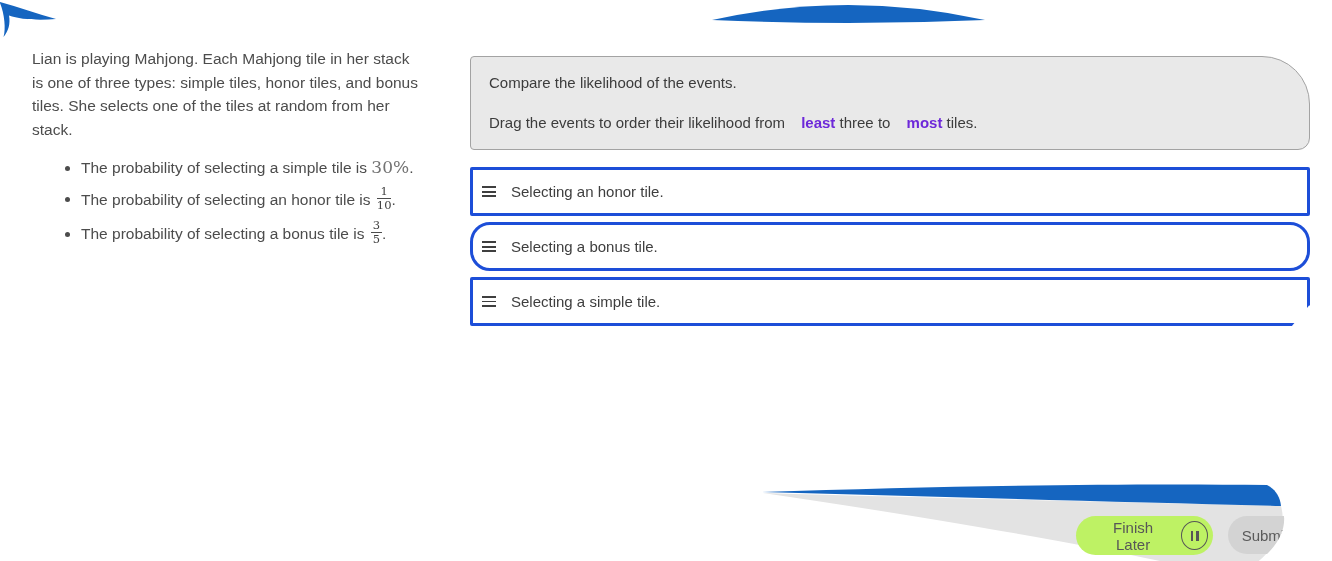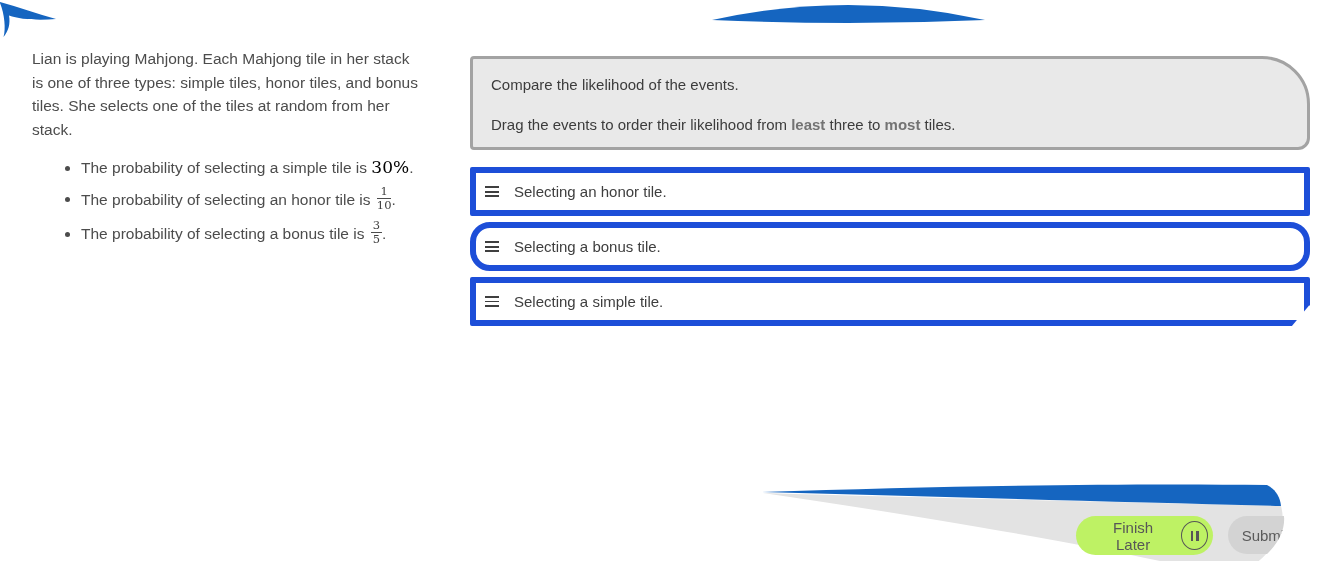--- a/index.html
+++ b/index.html
@@ -9,39 +9,39 @@
   .deco{position:absolute;pointer-events:none;}
   #deco-top-left{left:0;top:0;}
   #deco-top-center{left:712px;top:0;}
 
   
   .problem{position:absolute;left:32px;top:47px;width:392px;color:#4c4c4c;
            font-size:15.5px;line-height:23.5px;}
   .problem p{margin:0;}
   .problem ul{margin:15px 0 0 0;padding-left:49px;}
   .problem li{margin:0 0 7px 0;}
-  .math-pct{font-family:"DejaVu Serif",serif;font-size:17px;color:#000000;}
+  .math-pct{font-family:"DejaVu Serif",serif;font-size:17px;color:#737373;}
   .frac{display:inline-block;vertical-align:middle;text-align:center;
         font-family:"DejaVu Serif",serif;font-size:11.5px;line-height:1.15;
         color:#3f3f3f;position:relative;top:-2px;margin-left:2px;}
   .frac .num{display:block;border-bottom:1px solid #4c4c4c;padding:0 2px;}
   .frac .den{display:block;}
 
   
   .instr-card{position:absolute;left:470px;top:56px;width:840px;height:94px;
-              box-sizing:border-box;background:#e9e9e9;border:3px solid #a3a3a3;
+              box-sizing:border-box;background:#e9e9e9;border:1px solid #a3a3a3;
               border-radius:4px 48px 12px 4px;color:#3c3c3c;font-size:15px;}
   .instr-card p{margin:0 0 0 18px;}
   .instr-line1{padding-top:17px;}
   .instr-line2{margin-top:23px !important;}
-  .instr-card b{color:#737373;}
+  .instr-card b{color:#6d28d9;margin-left:12px;}
 
   
   .drag-row{position:absolute;left:470px;width:840px;height:49px;box-sizing:border-box;
-            background:#ffffff;border:6px solid #1d4ed8;border-radius:2px;
+            background:#ffffff;border:3px solid #1d4ed8;border-radius:2px;
             display:flex;align-items:center;cursor:grab;}
   #drag-row-1{top:167px;} #drag-row-2{top:222px;border-radius:20px;} #drag-row-3{top:277px;}
   .drag-handle{margin-left:9px;width:14px;height:11px;flex:0 0 auto;
      background:linear-gradient(#3f3f3f 0 2px,transparent 2px 4.5px,
                 #3f3f3f 4.5px 6.5px,transparent 6.5px 9px,#3f3f3f 9px 11px);}
   .drag-label{margin-left:15px;font-size:15px;color:#3e3e3e;}
   .corner-cut{position:absolute;left:1297px;top:311px;width:28px;height:28px;
               background:#ffffff;transform:rotate(40deg);}
 
   

